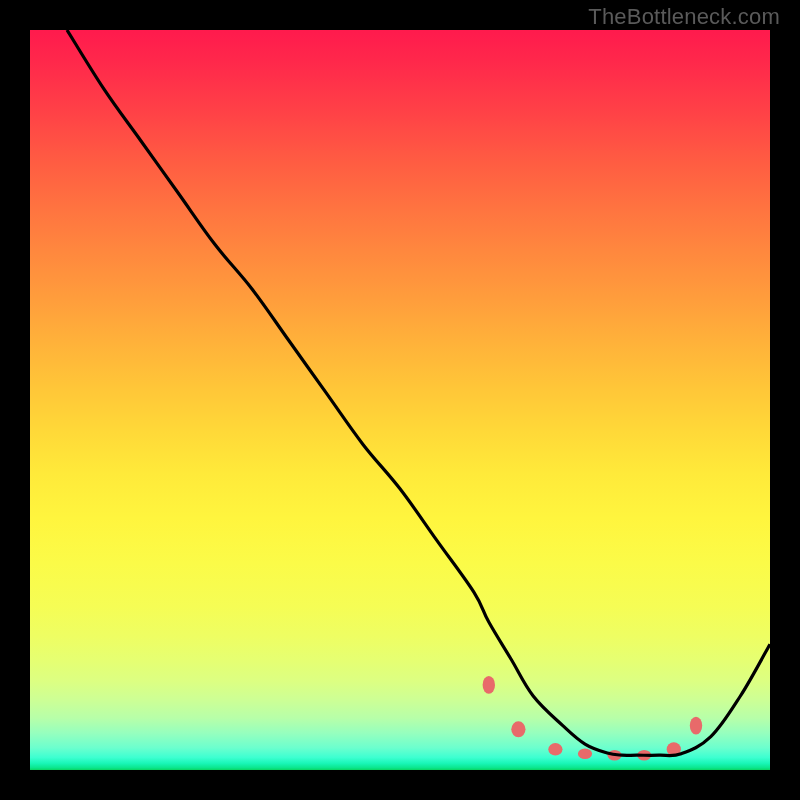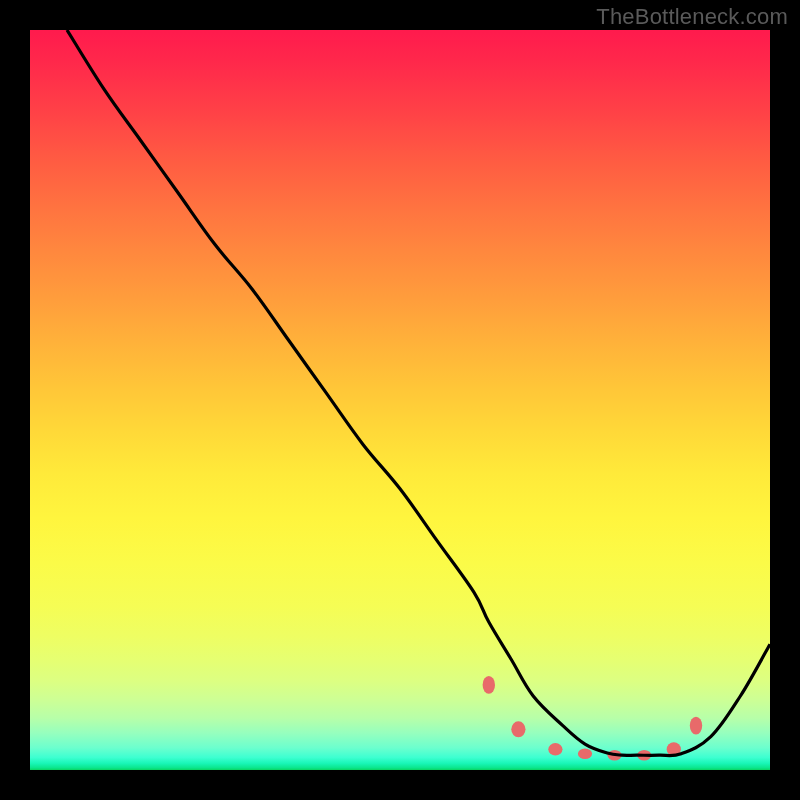--- a/index.html
+++ b/index.html
@@ -6,21 +6,21 @@
   html, body { width: 800px; height: 800px; overflow: hidden; background: #000; }
   .outer {
     width: 800px;
     height: 800px;
     background: #000;
     position: relative;
   }
   .watermark {
     position: absolute;
     top: 4px;
-    right: 12px;
+    right: 20px;
     color: #5a5a5a;
     font-family: Arial, Helvetica, sans-serif;
     font-size: 22px;
     font-weight: 500;
     letter-spacing: 0.2px;
     z-index: 10;
   }
   .plot {
     position: absolute;
     left: 30px;

